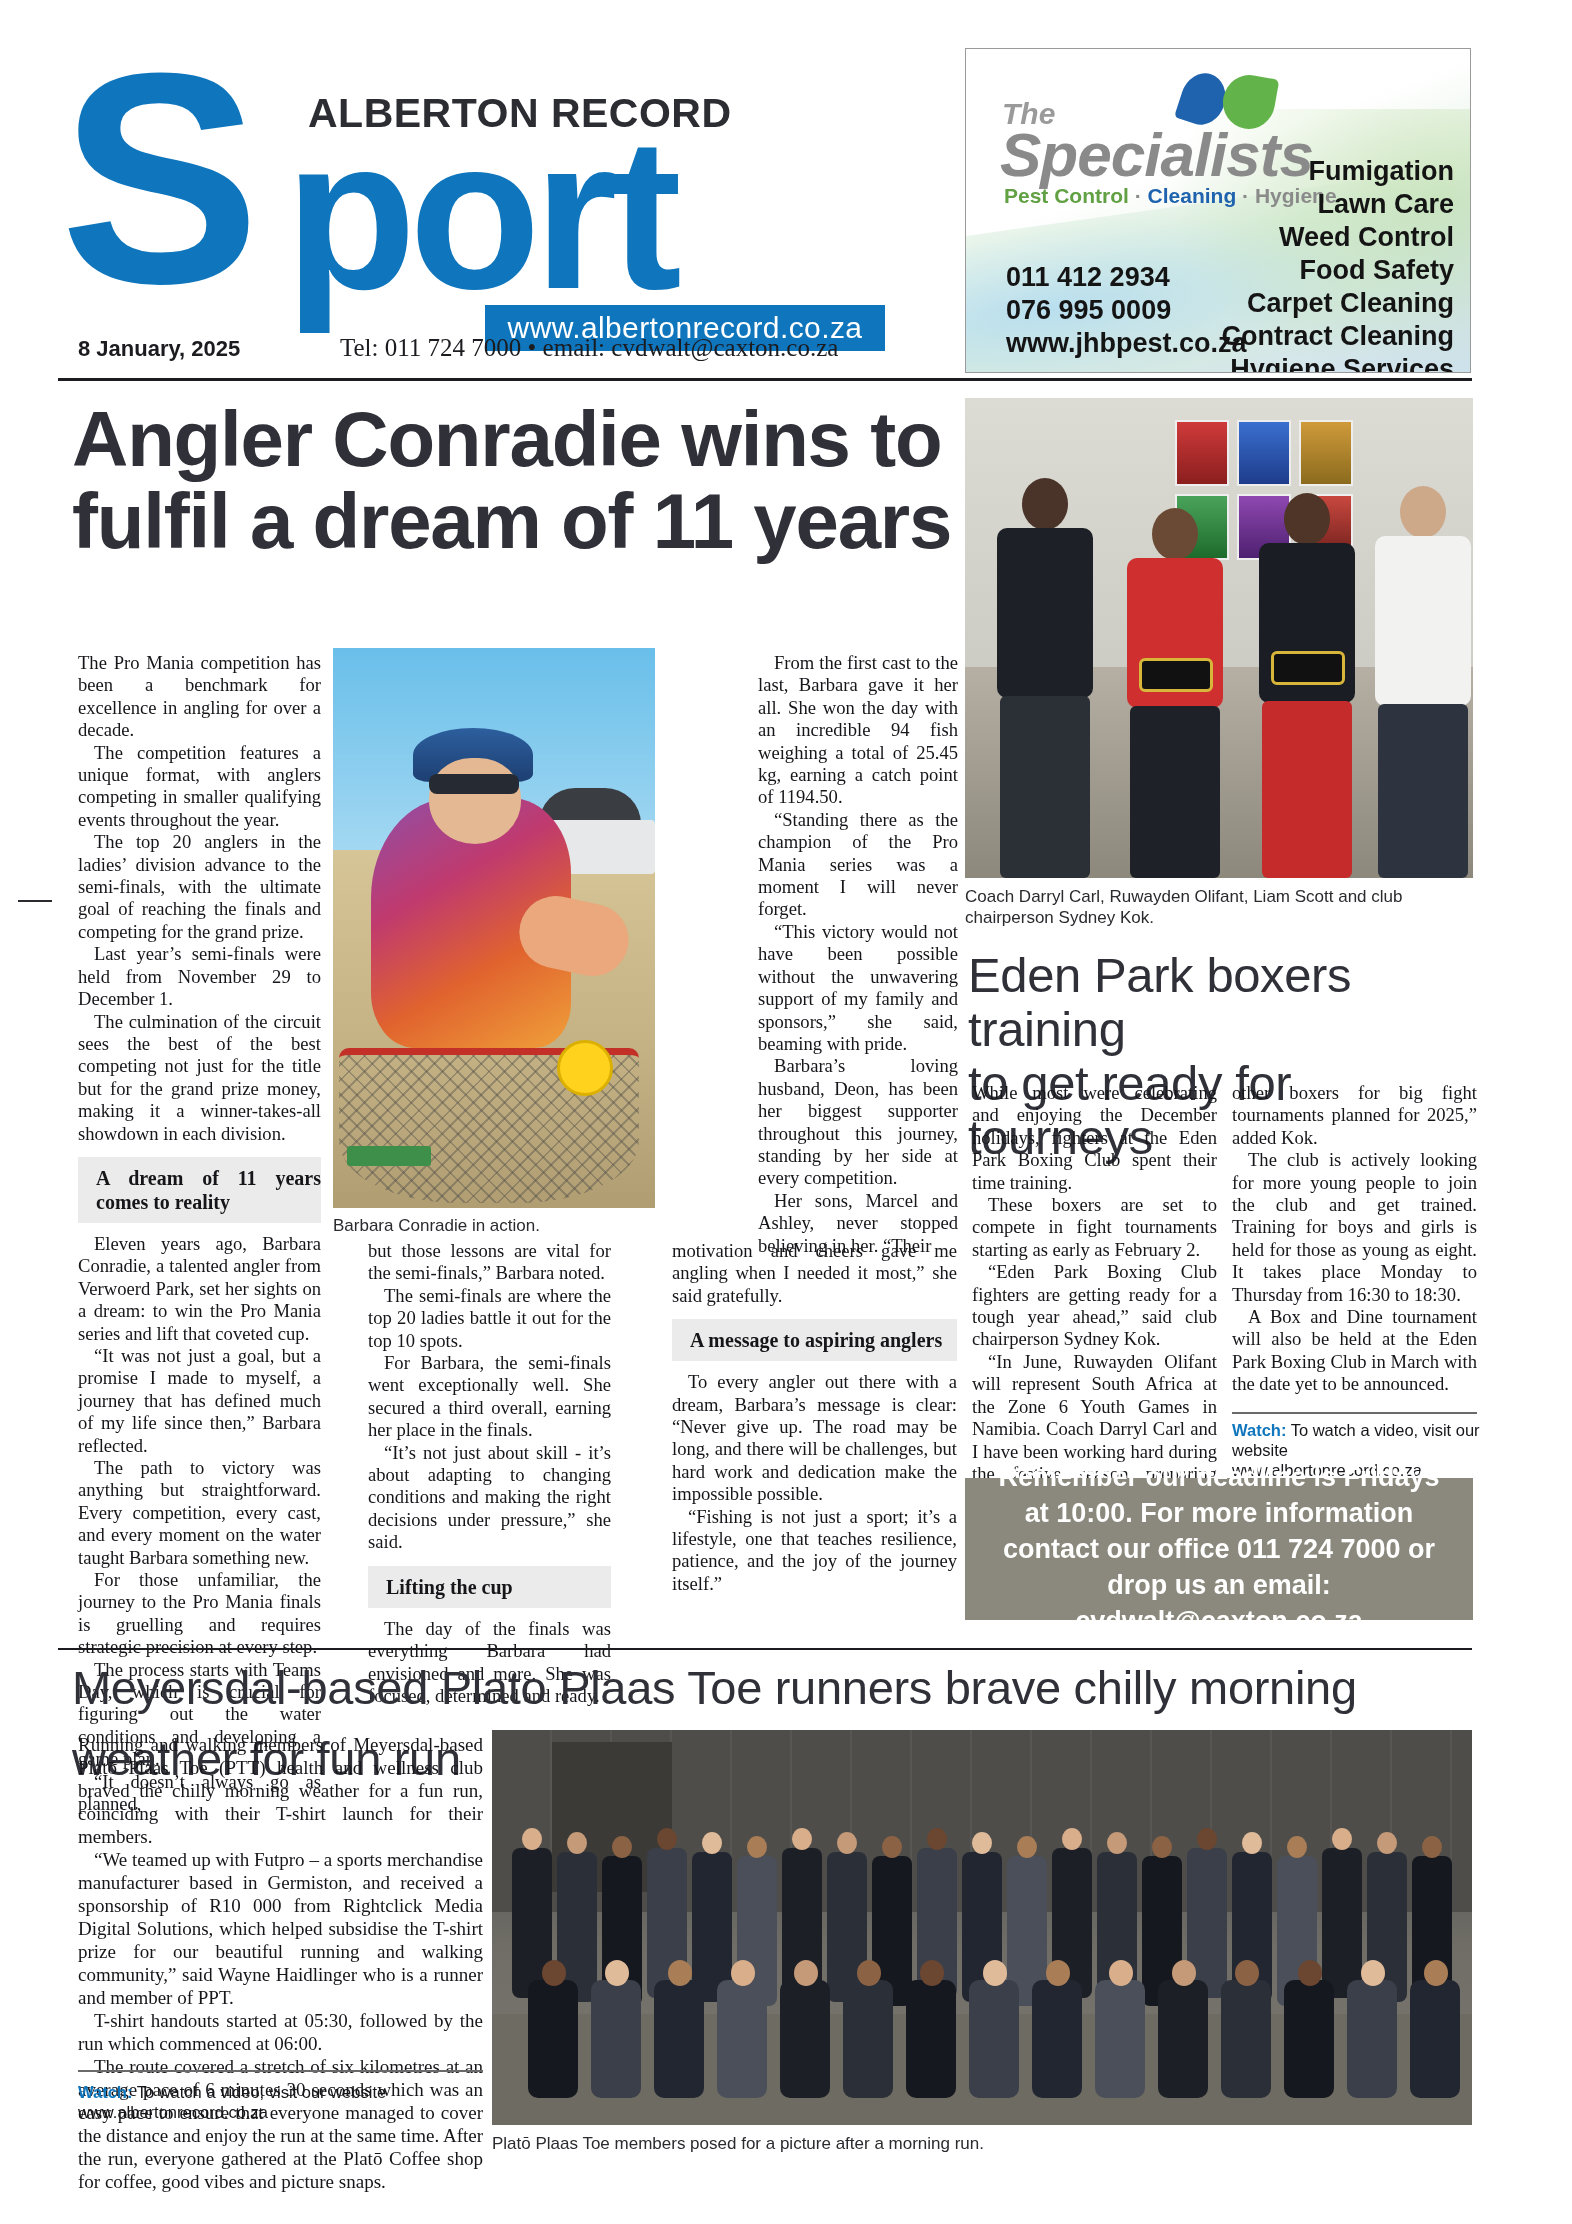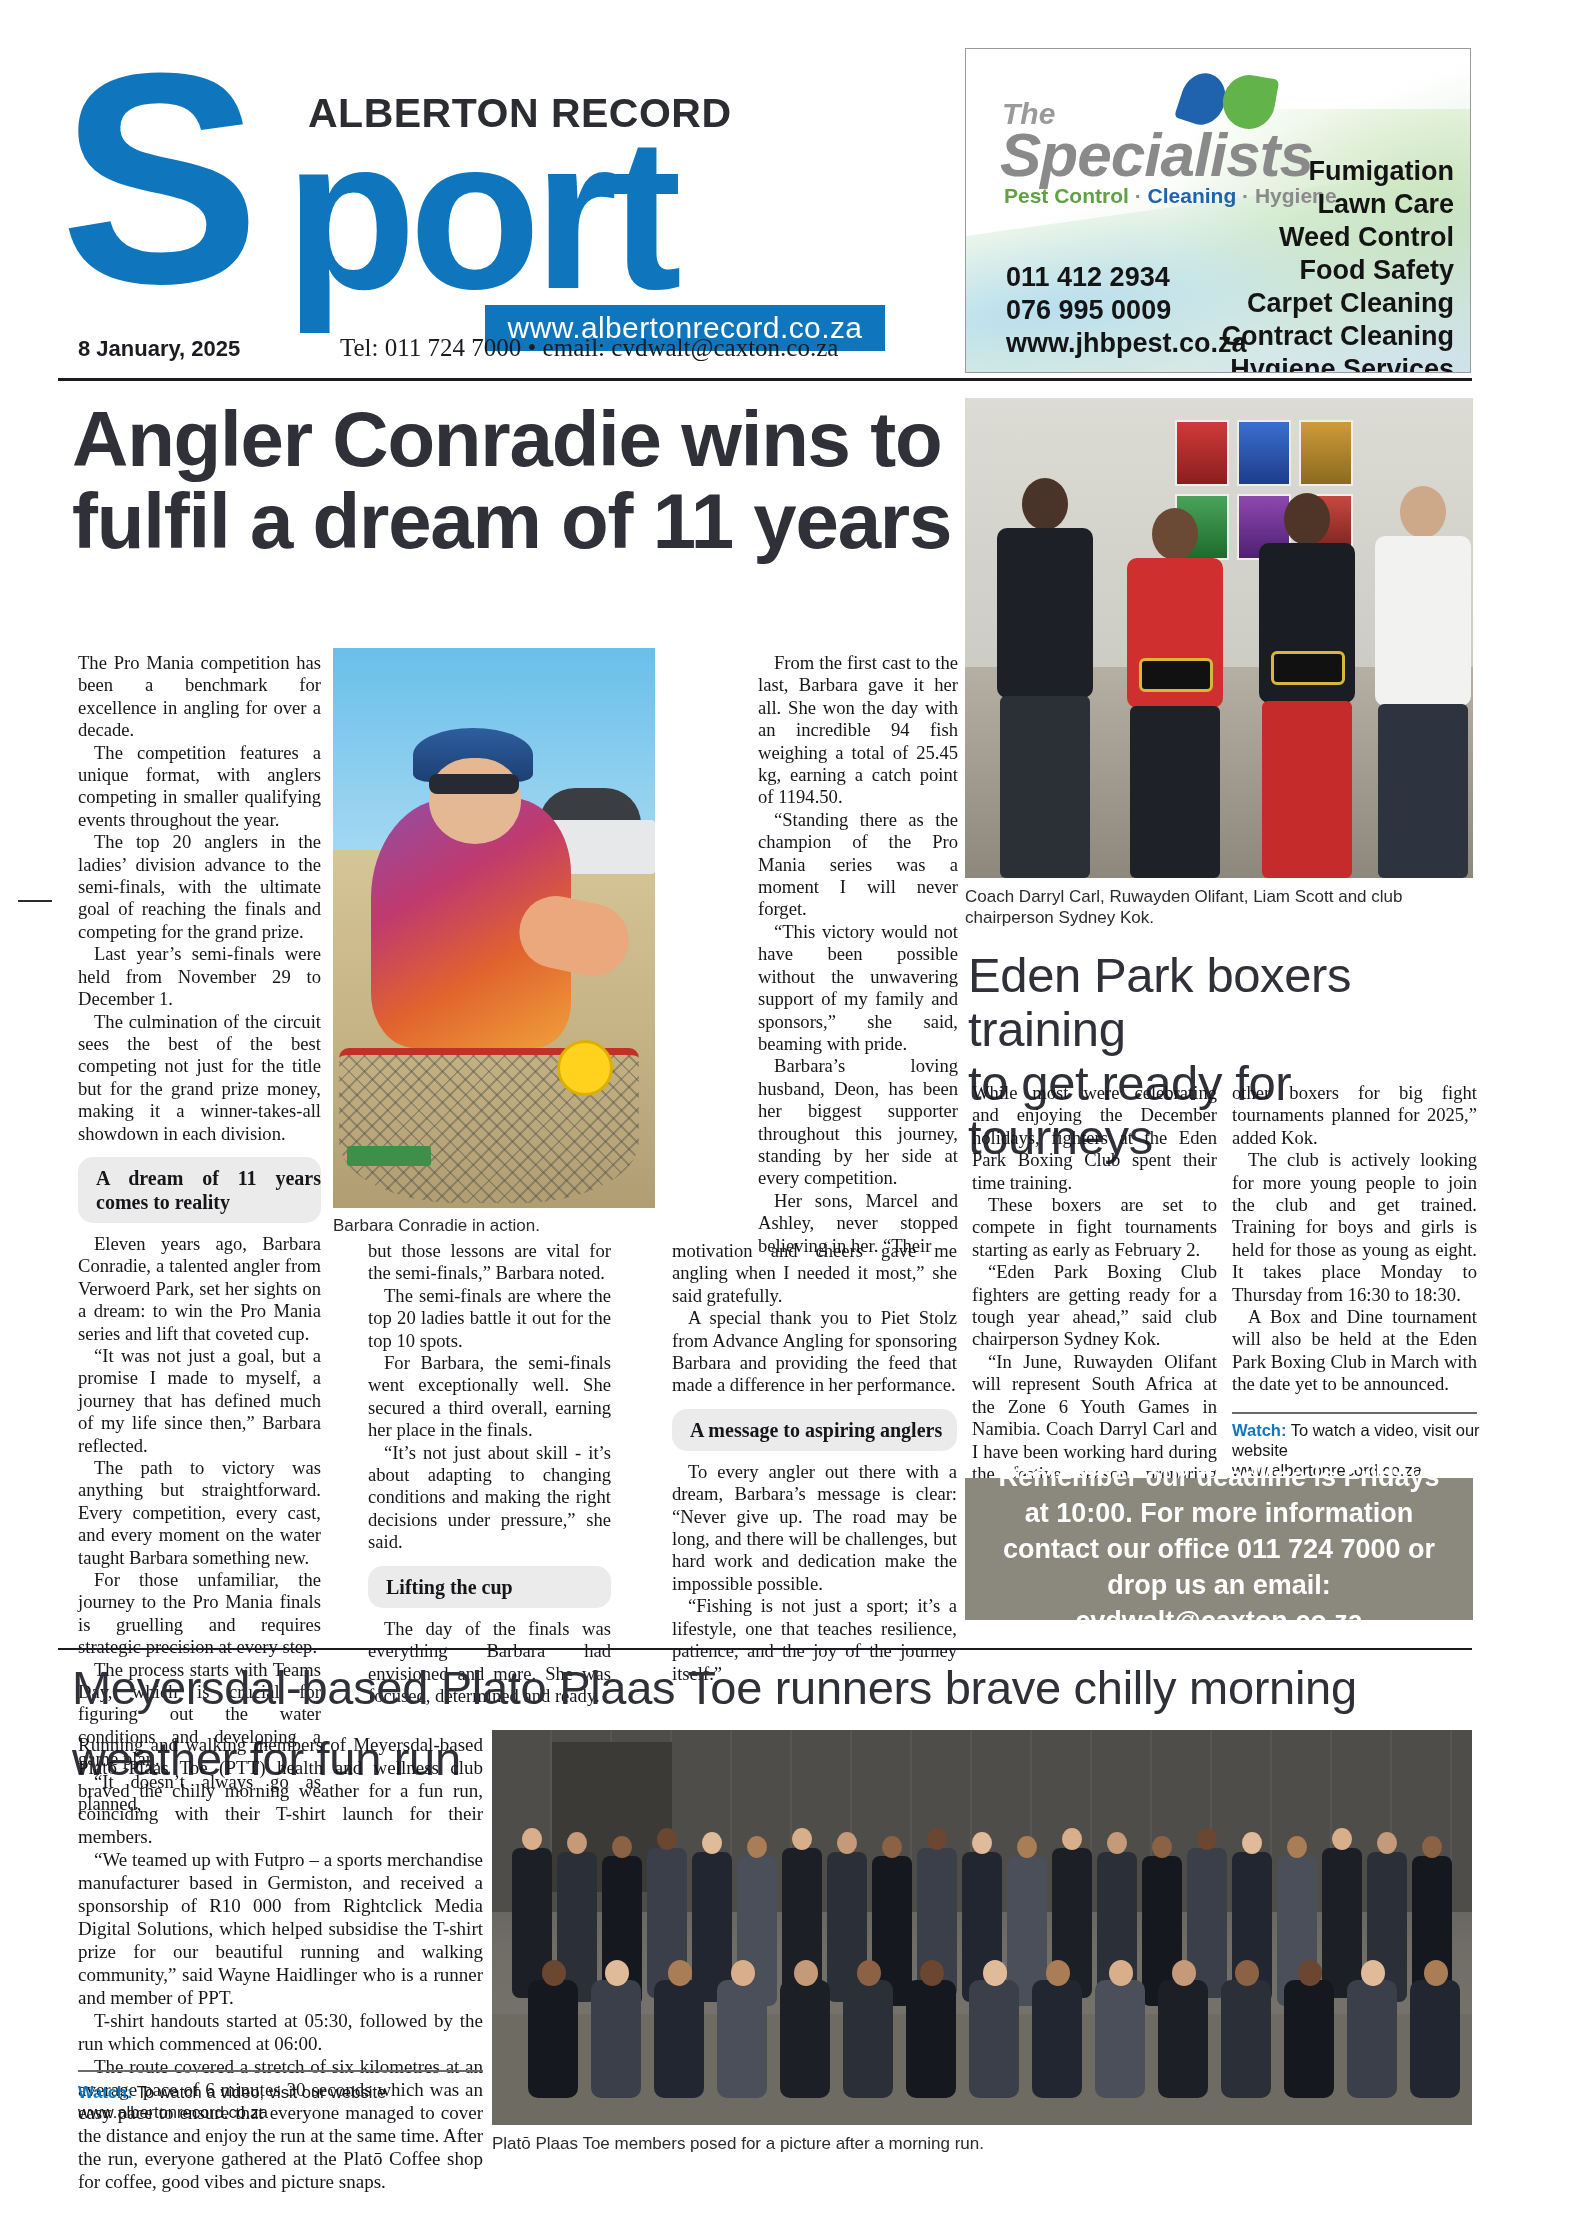--- a/index.html
+++ b/index.html
@@ -176,21 +176,21 @@
 
   
   .col{position:absolute;font-family:"Liberation Serif",serif;font-size:18.6px;line-height:22.4px;
        text-align:justify;color:#16161a;}
   .col p{margin:0;text-indent:16px;}
   .col p.noind{text-indent:0;}
 
   .subhead{
     background:#ebebeb;padding:9px 0 9px 18px;margin:12px 0 10px 0;
     font-family:"Liberation Serif",serif;font-weight:bold;font-size:20px;line-height:24px;
-    color:#16161a;text-indent:0;border-radius:15px;
+    color:#16161a;text-indent:0;
   }
 
   .c1{left:78px;top:652px;width:243px;}
   .c2{left:368px;top:1240px;width:243px;}
   .c3{left:758px;top:652px;width:200px;}
   .c4{left:672px;top:1240px;width:285px;}
 
   
   .ep-head{
     position:absolute;left:968px;top:948px;width:512px;
@@ -344,21 +344,20 @@
   <div class="col c3">
     <p>From the first cast to the last, Barbara gave it her all. She won the day with an incredible 94 fish weighing a total of 25.45 kg, earning a catch point of 1194.50.</p>
     <p>“Standing there as the champion of the Pro Mania series was a moment I will never forget.</p>
     <p>“This victory would not have been possible without the unwavering support of my family and sponsors,” she said, beaming with pride.</p>
     <p>Barbara’s loving husband, Deon, has been her biggest supporter throughout this journey, standing by her side at every competition.</p>
     <p>Her sons, Marcel and Ashley, never stopped believing in her. “Their</p>
   </div>
 
   <div class="col c4">
     <p class="noind">motivation and cheers gave me angling when I needed it most,” she said gratefully.</p>
-    <p>A special thank you to Piet Stolz from Advance Angling for sponsoring Barbara and providing the feed that made a difference in her performance.</p>
     <div class="subhead">A message to aspiring anglers</div>
     <p>To every angler out there with a dream, Barbara’s message is clear: “Never give up. The road may be long, and there will be challenges, but hard work and dedication make the impossible possible.</p>
     <p>“Fishing is not just a sport; it’s a lifestyle, one that teaches resilience, patience, and the joy of the journey itself.”</p>
   </div>
 
   <div class="photo-box">
     <div class="pb-wall"></div>
     <div class="pb-floor"></div>
     <div class="pb-poster pb-p1"></div>
     <div class="pb-poster pb-p2"></div>

